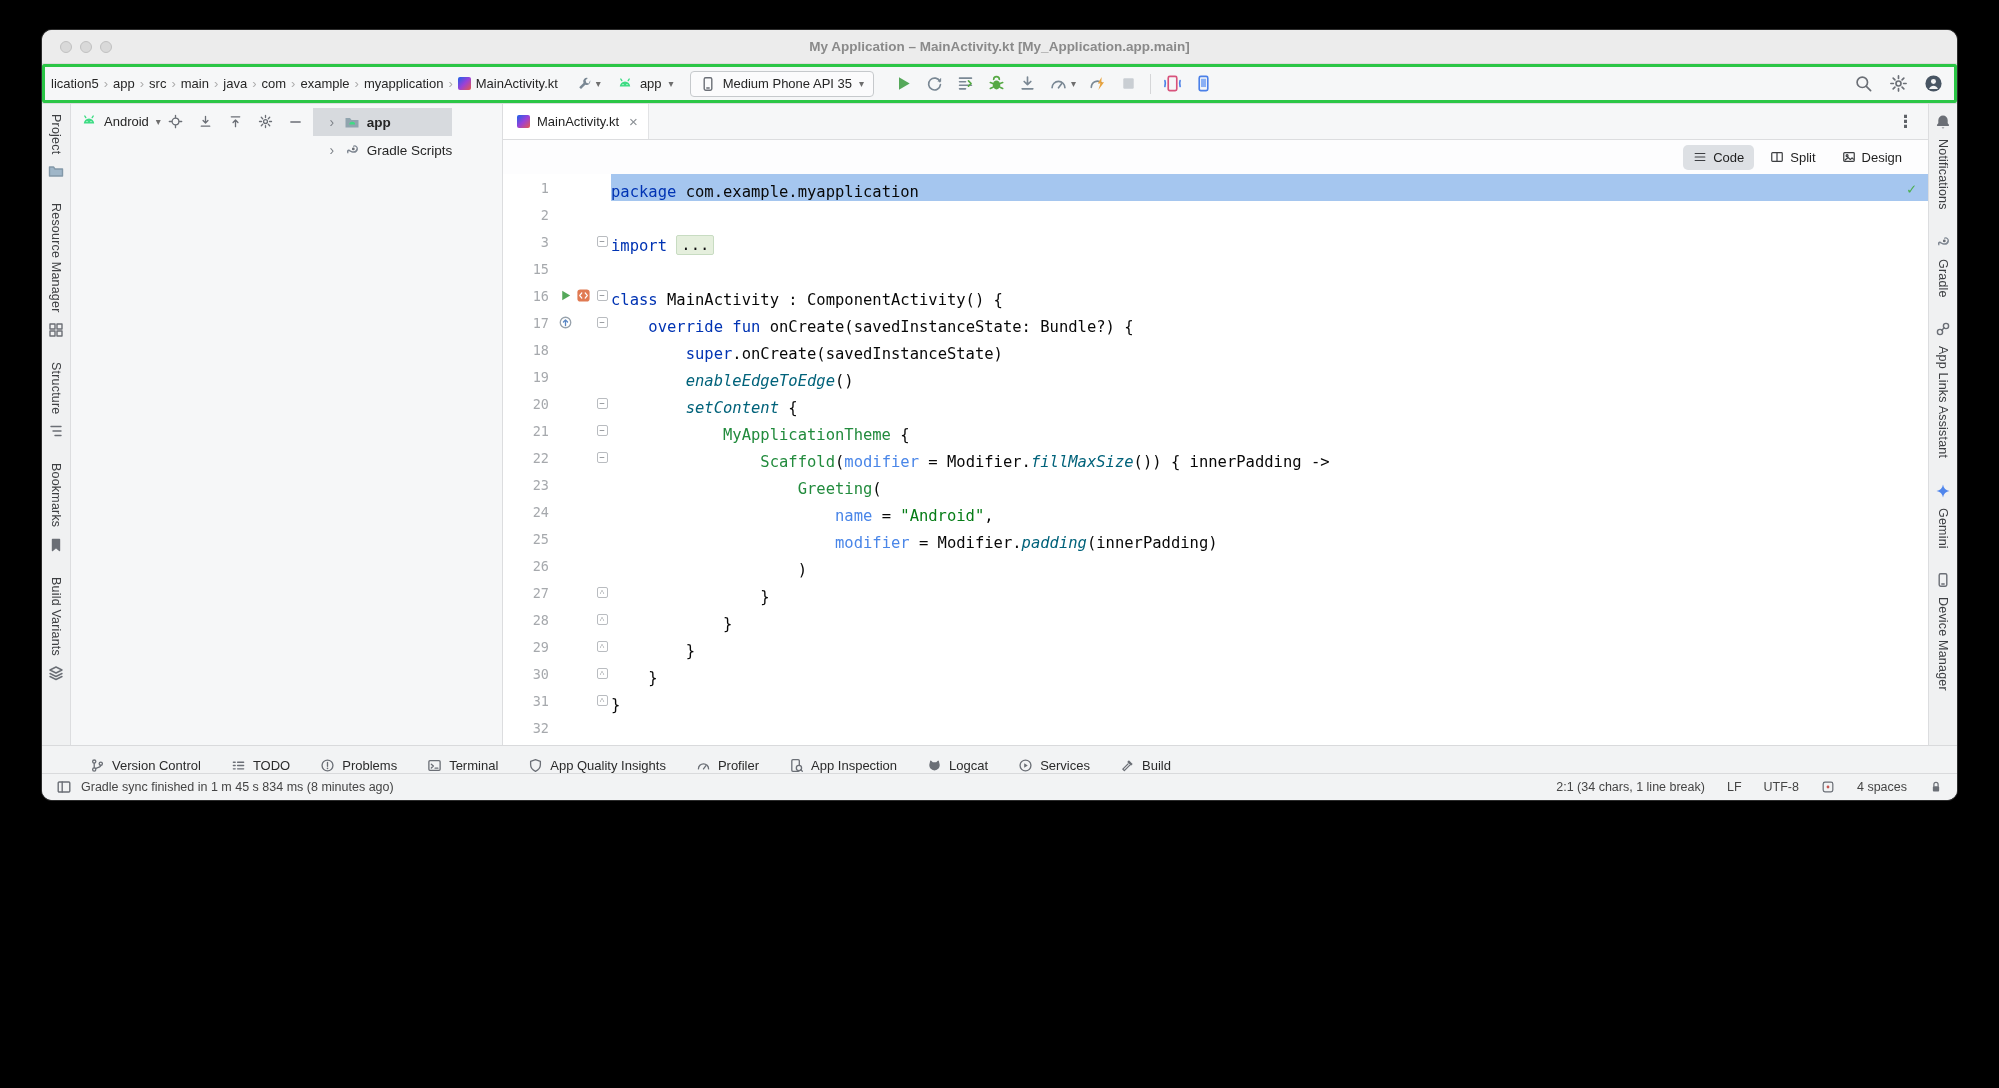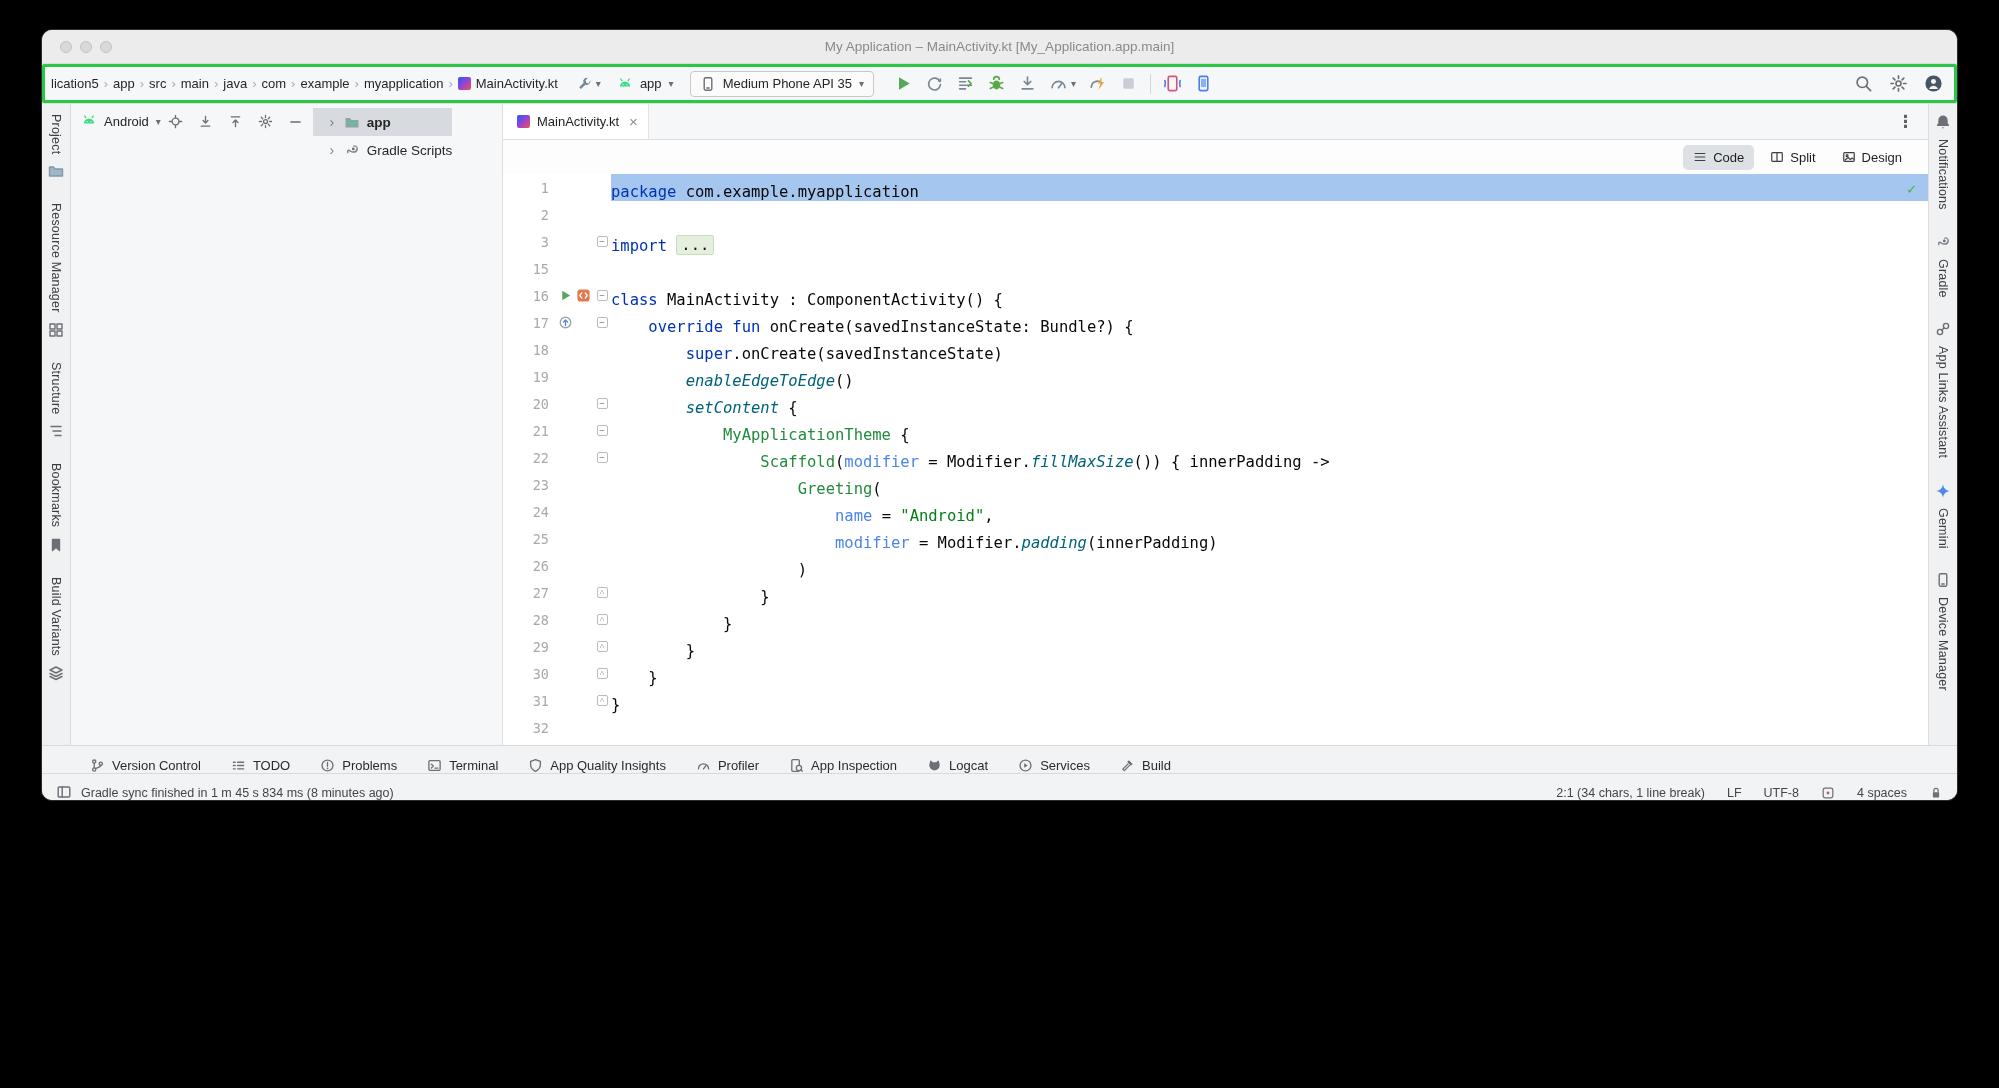--- a/index.html
+++ b/index.html
@@ -6,21 +6,21 @@
   body{width:1999px;height:1088px;background:#000;position:relative;overflow:hidden;
        font-family:"Liberation Sans","DejaVu Sans",sans-serif;-webkit-font-smoothing:antialiased}
   .window{position:absolute;left:42px;top:30px;width:1915px;height:770px;background:#f2f3f4;
           border-radius:10px;overflow:hidden;display:flex;flex-direction:column;
           box-shadow:0 0 0 1px #2c2c2c,0 24px 70px rgba(0,0,0,.65)}
   
   .titlebar{height:34px;flex:none;background:#ececec;border-bottom:1px solid #dcdcdc;
             display:flex;align-items:center;position:relative}
   .traffic{position:absolute;left:18px;display:flex;gap:8px}
   .tl{width:12px;height:12px;border-radius:50%;background:#d9d9d9;border:1px solid #c1c1c1}
-  .title{flex:1;text-align:center;color:#8a8a8a;font-weight:400;font-size:13.5px}
+  .title{flex:1;text-align:center;color:#8a8a8a;font-weight:700;font-size:13.5px}
   
   .toolbar{height:40px;flex:none;background:#f6f7f8;border-bottom:1px solid #dcdddf;
            display:flex;align-items:center;padding:0 10px 0 6px;position:relative}
   .annotation{position:absolute;inset:0;border:3px solid var(--annotation,#2bc646);
               border-radius:2px;pointer-events:none;z-index:9}
   .crumbs{display:flex;align-items:center;font-size:13px;color:#262626;white-space:nowrap}
   .crumb{padding:2px 3px;display:flex;align-items:center;gap:5px}
   .crumb.b{font-weight:400}
   .sep{color:#adadad;padding:0 2px;font-size:13px}
   .kticon{width:13px;height:13px;border-radius:2px;display:inline-block;flex:none;
@@ -90,21 +90,21 @@
   .tk-na{color:var(--named_argument,#4a86e8)}
   .tk-st{color:var(--string,#067d17)}
   .tk-fd{background:var(--fold_bg,#e5efdd);border:1px solid #c8dcc2;border-radius:2px;padding:0 4px;color:#111}
   .inspect-ok{position:absolute;top:6px;right:12px;color:#4caf50;font-weight:700;font-size:15px}
   
   .bottombar{height:28px;flex:none;background:#f2f3f4;border-top:1px solid #d9dadc;
              display:flex;align-items:flex-end;gap:30px;padding-left:48px;font-size:13px;color:#2b2b2b}
   .bb-item{display:flex;align-items:center;gap:7px}
   .bb-item .sicon{width:15px;height:15px}
   .statusbar{height:27px;flex:none;background:#f2f3f4;border-top:1px solid #d9dadc;
-             display:flex;align-items:flex-end;padding:0 14px;font-size:12.5px;color:#454545}
+             display:flex;align-items:center;padding:0 14px;font-size:12.5px;color:#454545}
   .sb-msg{margin-left:9px}
   .sb-right{margin-left:auto;display:flex;align-items:center;gap:22px}
   .sb-right .sicon{width:14px;height:14px}
 </style>
 </head>
 <body>
 
 <div class="window">
 
   <div class="titlebar">

